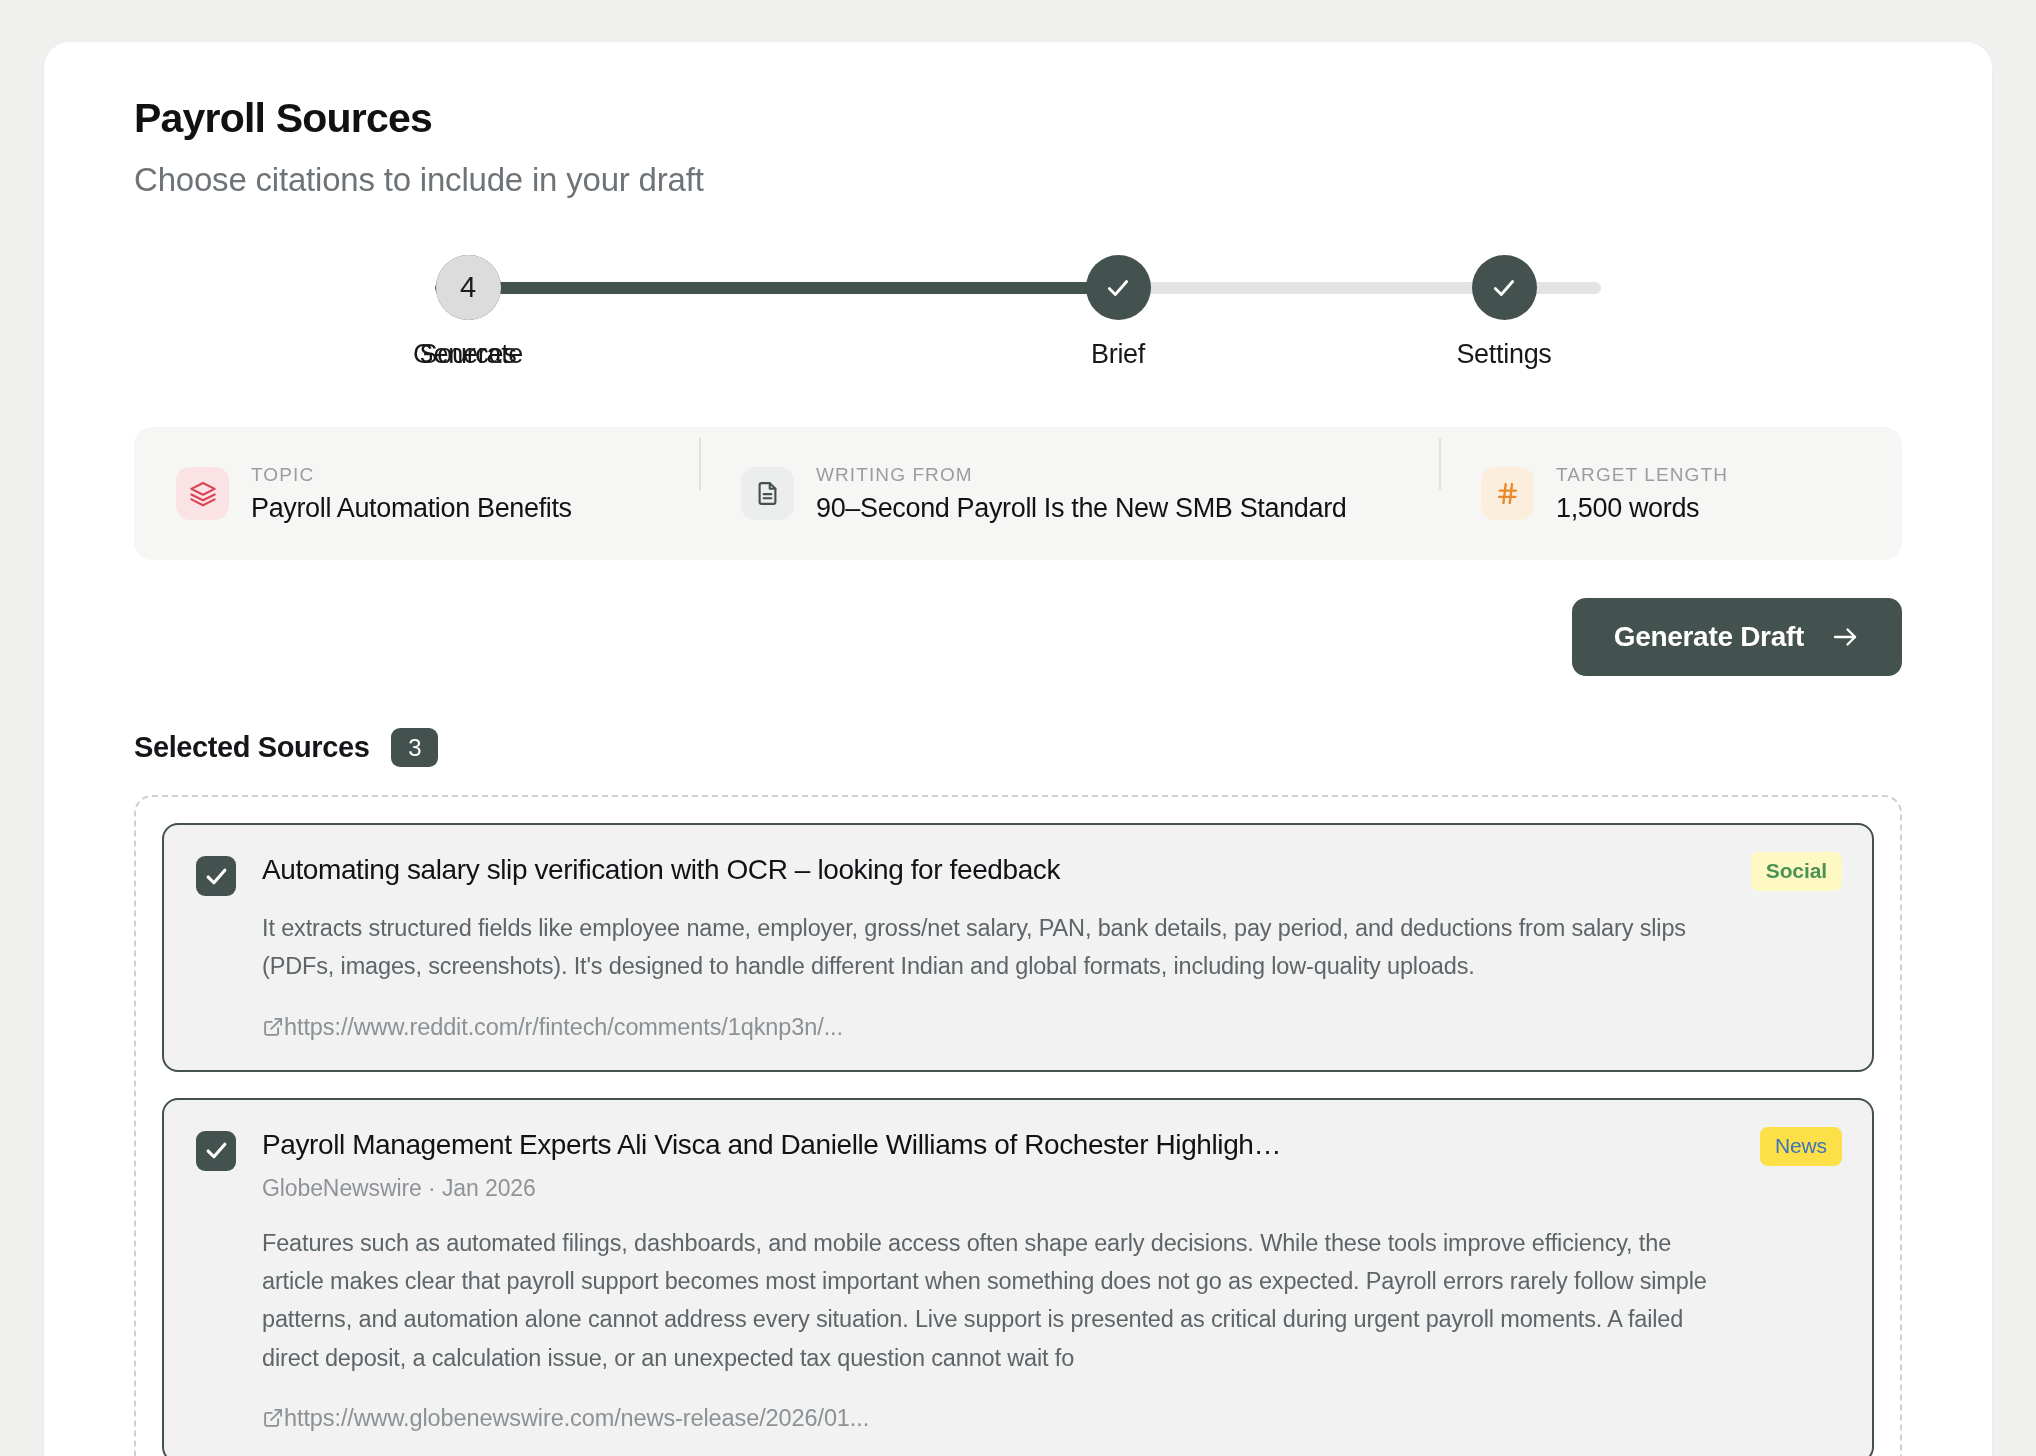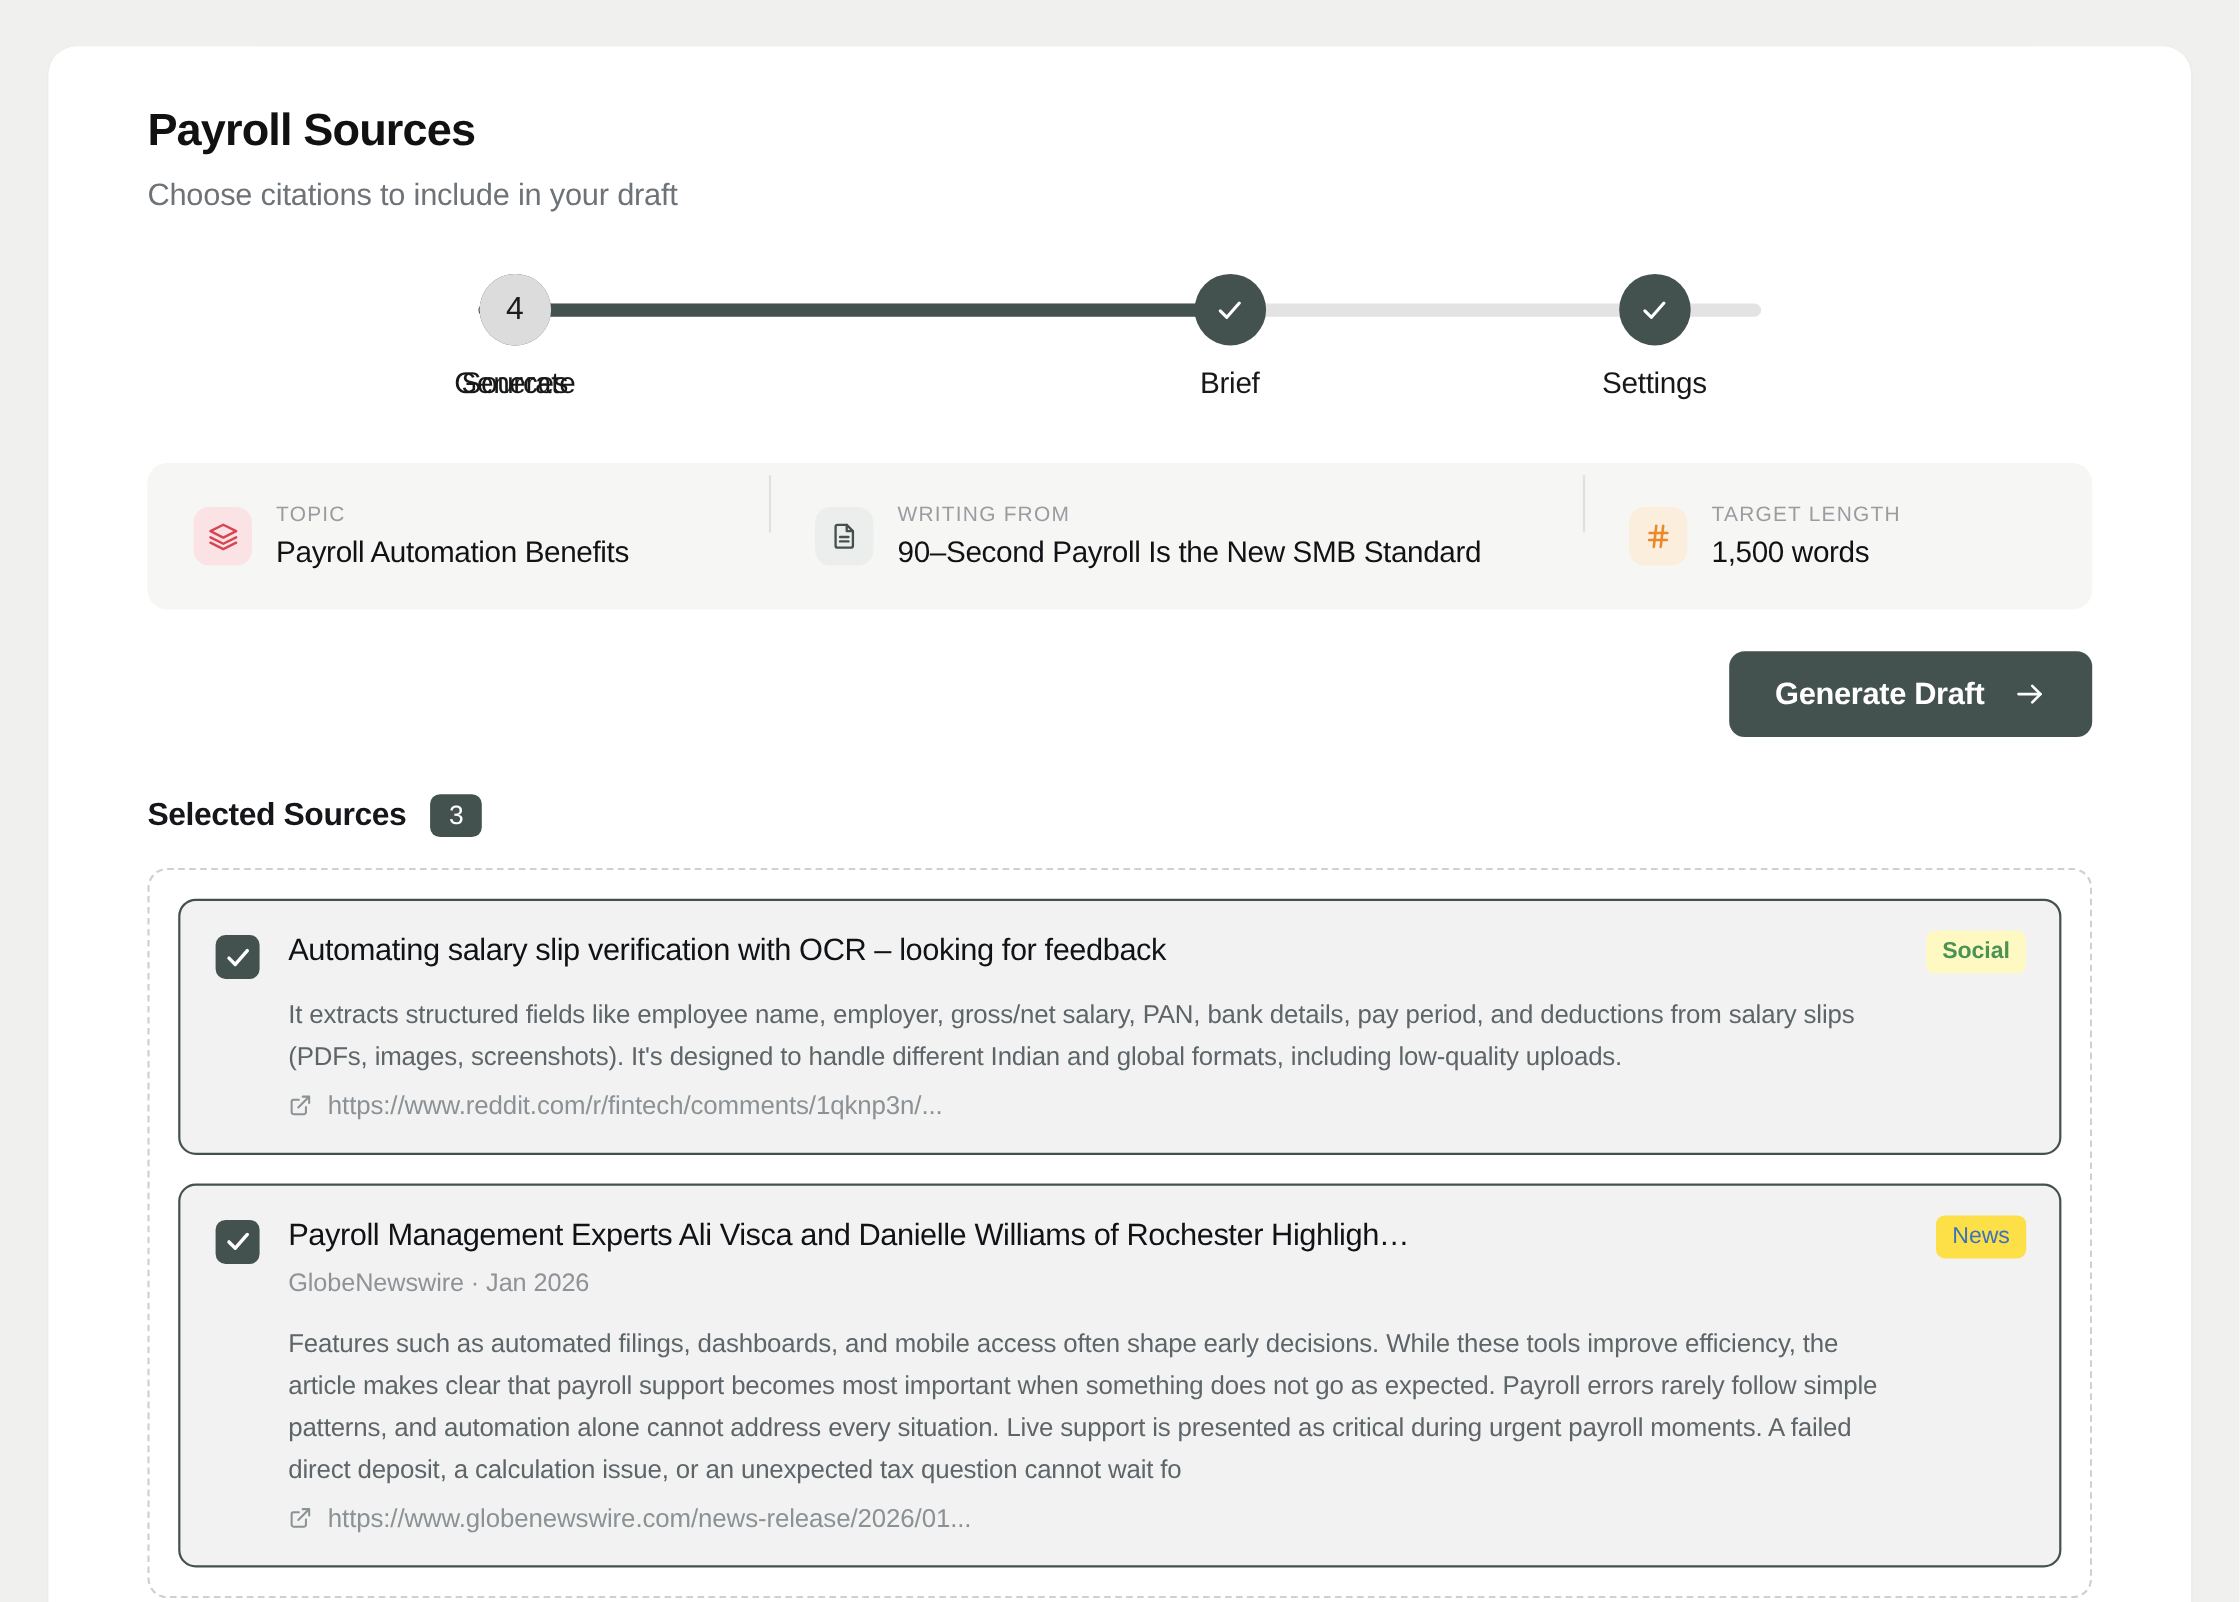--- a/index.html
+++ b/index.html
@@ -37,21 +37,21 @@
   
   .page-title {
     font-size: 41px;
     font-weight: bold;
     color: #111111;
     letter-spacing: -0.8px;
     line-height: 1.1;
   }
   .page-subtitle {
     margin-top: 20px;
-    font-size: 28px;
+    font-size: 33px;
     color: #6e7377;
     letter-spacing: -0.2px;
   }
 
   
   .stepper {
     position: relative;
     margin: 56px auto 0 auto;
     width: 1230px;
     height: 122px;
@@ -270,24 +270,23 @@
     letter-spacing: -0.1px;
   }
   .card-snippet {
     margin-top: 22px;
     font-size: 23.5px;
     line-height: 1.63;
     color: #5e6569;
     letter-spacing: -0.15px;
   }
   .card-link {
-    margin-top: 12px;
-    display: flex;
-    align-items: center;
-    gap: 14px;
+    margin-top: 28px;
+    display: flex;
+    align-items: center;
     font-size: 23.5px;
     color: #8b9195;
     letter-spacing: -0.1px;
     cursor: pointer;
   }
   .card-link svg { display: block; flex: 0 0 auto; }
 
   .badge {
     position: absolute;
     top: 27px;

